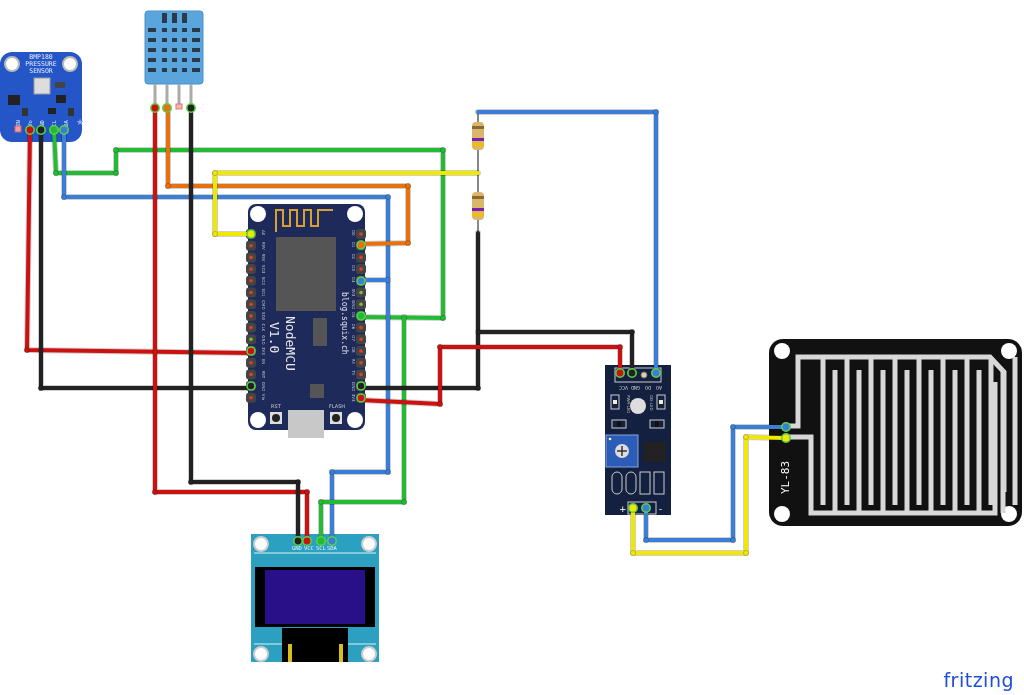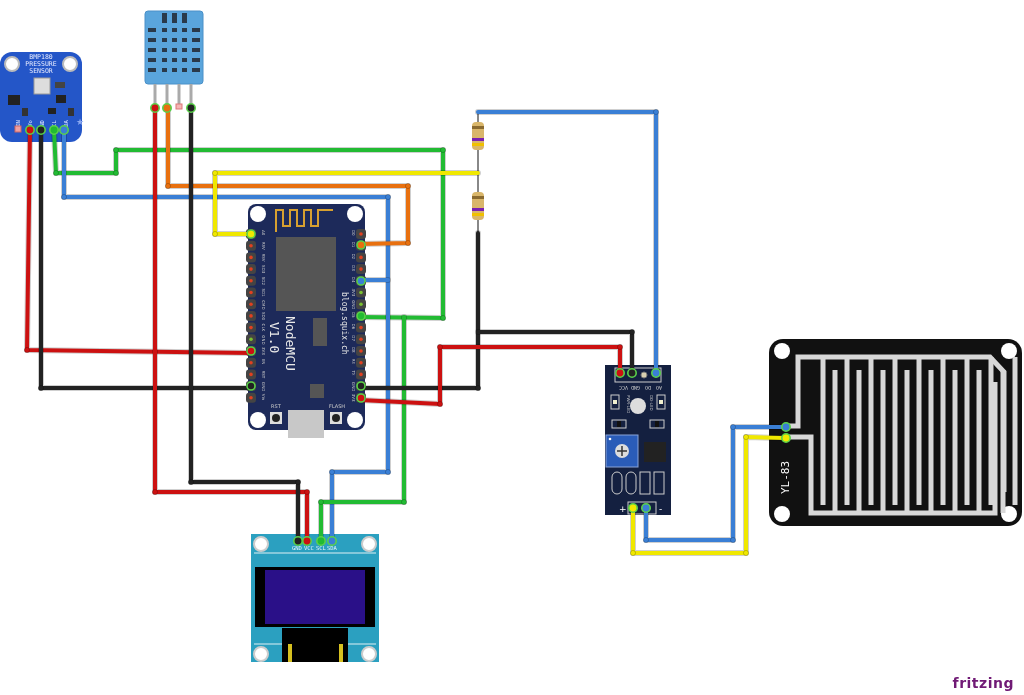--- a/index.html
+++ b/index.html
@@ -1,19 +1,19 @@
 <!DOCTYPE html>
 <html><head>
   <meta charset="utf-8">
   <style>
     html, body { margin: 0; padding: 0; background: #ffffff; }
     body { width: 1024px; height: 695px; position: relative; overflow: hidden; font-family: "DejaVu Sans", sans-serif; }
     #canvas { position: absolute; left: 0; top: 0; }
     .mono { font-family: "DejaVu Sans Mono", monospace; }
-    .brand { position: absolute; right: 10px; bottom: 4px; font-family: "DejaVu Sans", sans-serif; font-size: 14px; color: #701a75; letter-spacing: 0.5px; font-weight: bold; }
+    .brand { position: absolute; right: 10px; bottom: 4px; font-family: "DejaVu Sans", sans-serif; font-size: 19px; color: #1d4ed8; letter-spacing: 0.5px; }
   </style>
 </head>
 <body>
 
 <svg id="canvas" width="1024" height="695" viewBox="0 0 1024 695">
 
   <g>
     <rect x="0" y="52" width="82" height="90" rx="12" fill="#2456c8"></rect>
     <circle cx="12" cy="64" r="7" fill="#fff" stroke="#bbb" stroke-width="2"></circle>
     <circle cx="70" cy="64" r="7" fill="#fff" stroke="#bbb" stroke-width="2"></circle>

